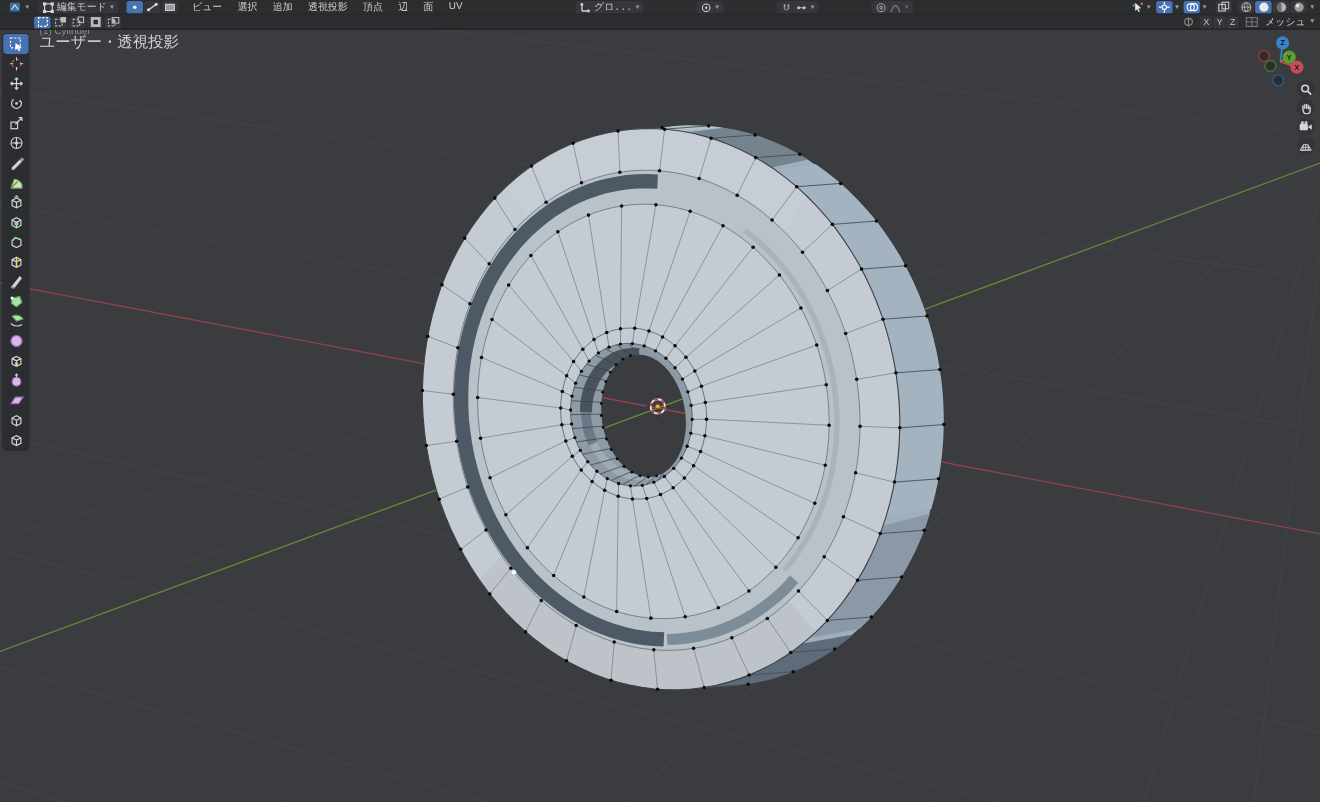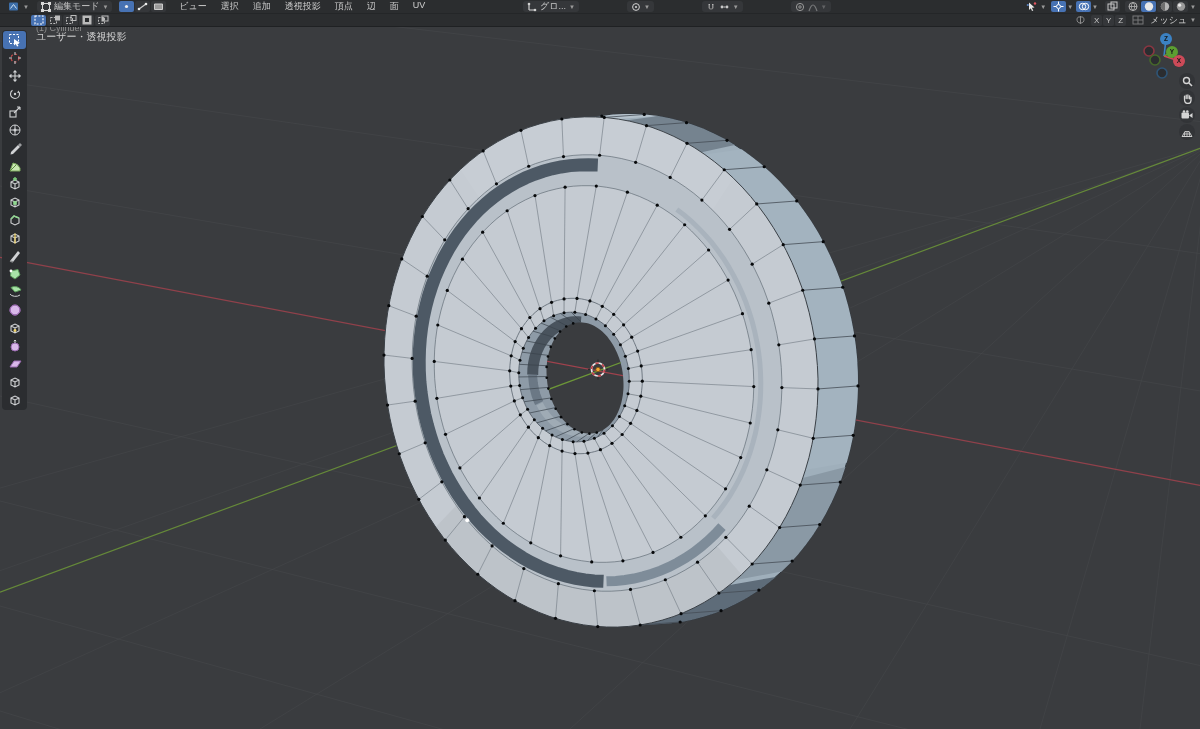--- a/index.html
+++ b/index.html
@@ -5,37 +5,37 @@
   html,body{margin:0;padding:0;background:#222;}
   #app{position:relative;width:1200px;height:729px;overflow:hidden;
        font-family:"Liberation Sans","DejaVu Sans",sans-serif;
        background:#3a3c3f;-webkit-font-smoothing:antialiased;}
   
   .hrow{position:absolute;left:0;width:1200px;height:13px;background:#2b2d2f;
         display:flex;align-items:center;font-size:9px;color:#c8c8c8;}
   #row1{top:0;border-bottom:1px solid #242628;z-index:30;}
   #row2{top:14px;height:12px;z-index:30;background:#2b2d2f;border-bottom:1px solid #1f2123;}
   .pill{display:flex;align-items:center;gap:3px;background:#35373a;border-radius:3px;
-        height:11px;padding:0 4px;margin-left:4px;cursor:default;}
+        height:11px;padding:0 4px;margin-left:4px;cursor:default;font-family:Liberation Mono, monospace;}
   .caret{font-size:6px;color:#9a9a9a;line-height:1;}
   .menu{padding:0 7px;color:#cfcfcf;white-space:nowrap;text-align:right;}
   .mbtn{width:15px;height:11px;border-radius:2px;background:#35373a;display:flex;
         align-items:center;justify-content:center;margin-left:1px;}
   .mbtn.on{background:#4772b3;}
   .ibox{display:flex;align-items:center;justify-content:center;}
   .sep{width:6px;}
   svg{display:block;}
   
   #toolbar{position:absolute;left:2px;top:30px;width:25px;background:#2b2d30;
            border-radius:4px;padding:1px 0;z-index:20;}
   .tool{width:23px;height:18px;margin:0 1px;border-radius:3px;display:flex;
         align-items:center;justify-content:center;}
   .tool.active{background:#4772b3;}
   
-  #vp-label1{position:absolute;left:36px;top:30px;font-size:10px;color:#d2d2d2;z-index:15;}
+  #vp-label1{position:absolute;left:36px;top:30px;font-size:14px;color:#d2d2d2;z-index:15;}
   #vp-label2{position:absolute;left:36px;top:23px;font-size:9px;color:#8f8f8f;z-index:15;}
   
   #gizmo{position:absolute;right:8px;top:28px;z-index:25;}
   .navbtn{position:absolute;right:5px;width:16px;height:16px;border-radius:50%;
           background:rgba(44,46,49,.55);z-index:25;display:flex;align-items:center;
           justify-content:center;}
   #scene{position:absolute;left:0;top:26px;z-index:1;}
   .jp{letter-spacing:0px;}
 </style>
 </head>

